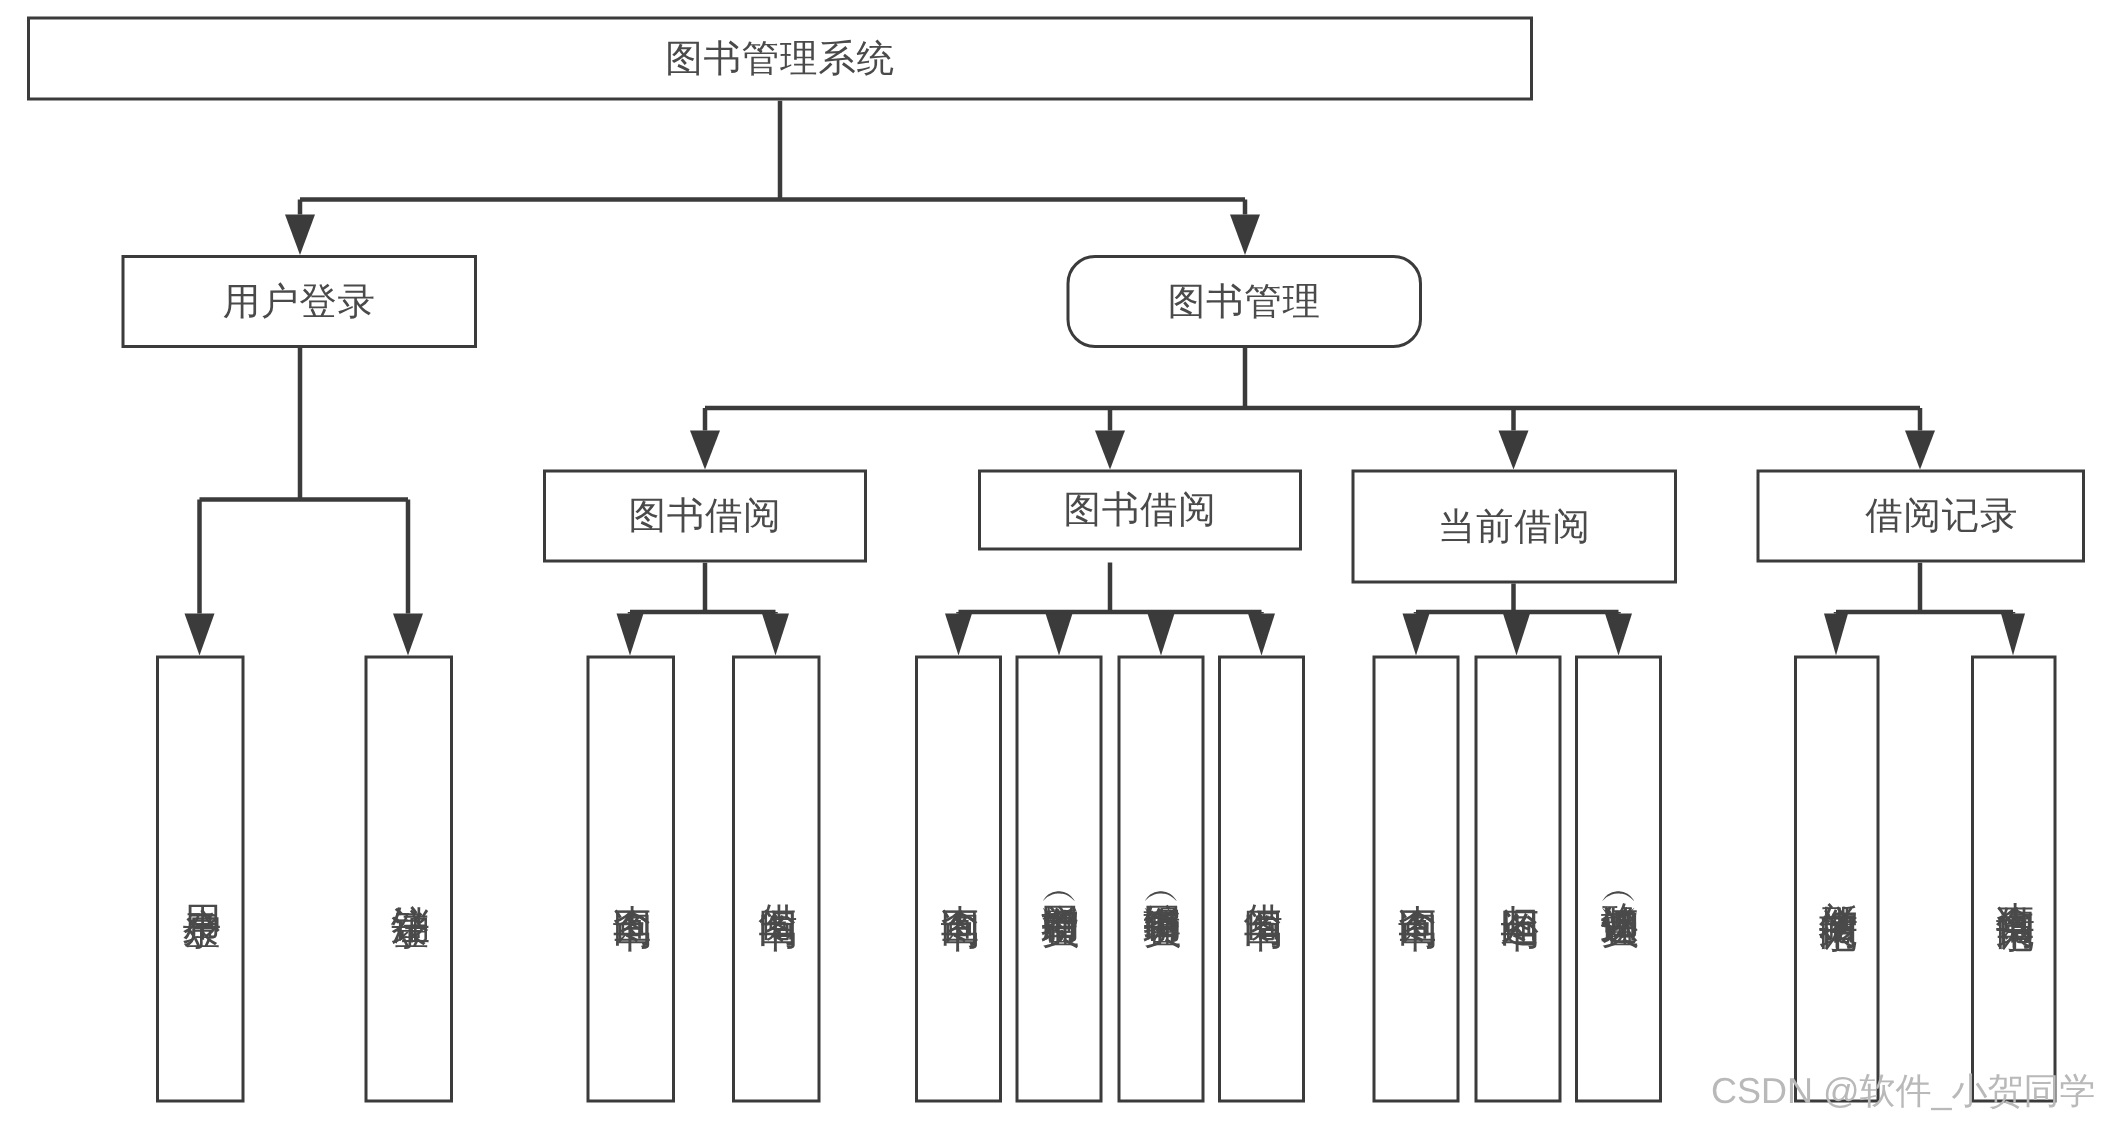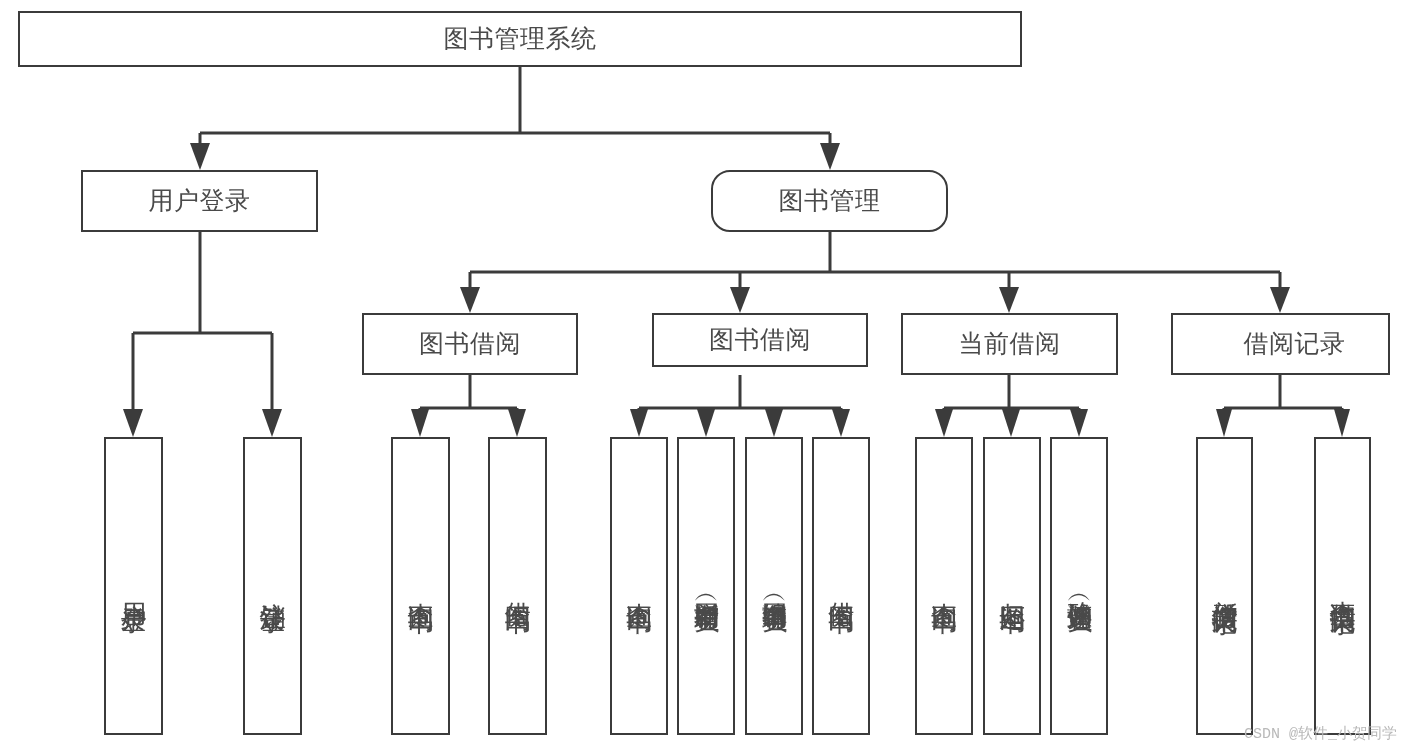--- a/index.html
+++ b/index.html
@@ -64,23 +64,23 @@
   }
   .node.vertical.tight .node-label {
     font-size: 25px;
     letter-spacing: 1px;
     line-height: 1.22;
   }
   .watermark {
     position: absolute;
     right: 8px;
     bottom: 4px;
-    font-size: 15px;
+    font-size: 24px;
     color: #b9b9b9;
-    font-family: Liberation Mono, monospace;
+    font-family: Liberation Sans, sans-serif;
     white-space: nowrap;
     pointer-events: none;
   }
 </style>
 </head>
 <body>
 
 <div id="diagram-root">
 
   <svg class="edges" viewBox="0 0 1405 747">
@@ -169,21 +169,21 @@
   </div>
 
   <div class="node horizontal" style="left:362px; top:313px; width:216px; height:62px;">
     <span class="node-label">图书借阅</span>
   </div>
 
   <div class="node horizontal" style="left:652px; top:313px; width:216px; height:54px;">
     <span class="node-label">图书借阅</span>
   </div>
 
-  <div class="node horizontal" style="left:901px; top:313px; width:217px; height:62px;">
+  <div class="node horizontal" style="left:901px; top:313px; width:217px; height:76px;">
     <span class="node-label">当前借阅</span>
   </div>
 
   <div class="node horizontal" style="left:1171px; top:313px; width:219px; height:62px;padding-left:28px;">
     <span class="node-label">借阅记录</span>
   </div>
 
   <div class="node vertical" style="left:104px; top:437px; width:59px; height:298px;">
     <span class="node-label">用户登录</span>
   </div>

